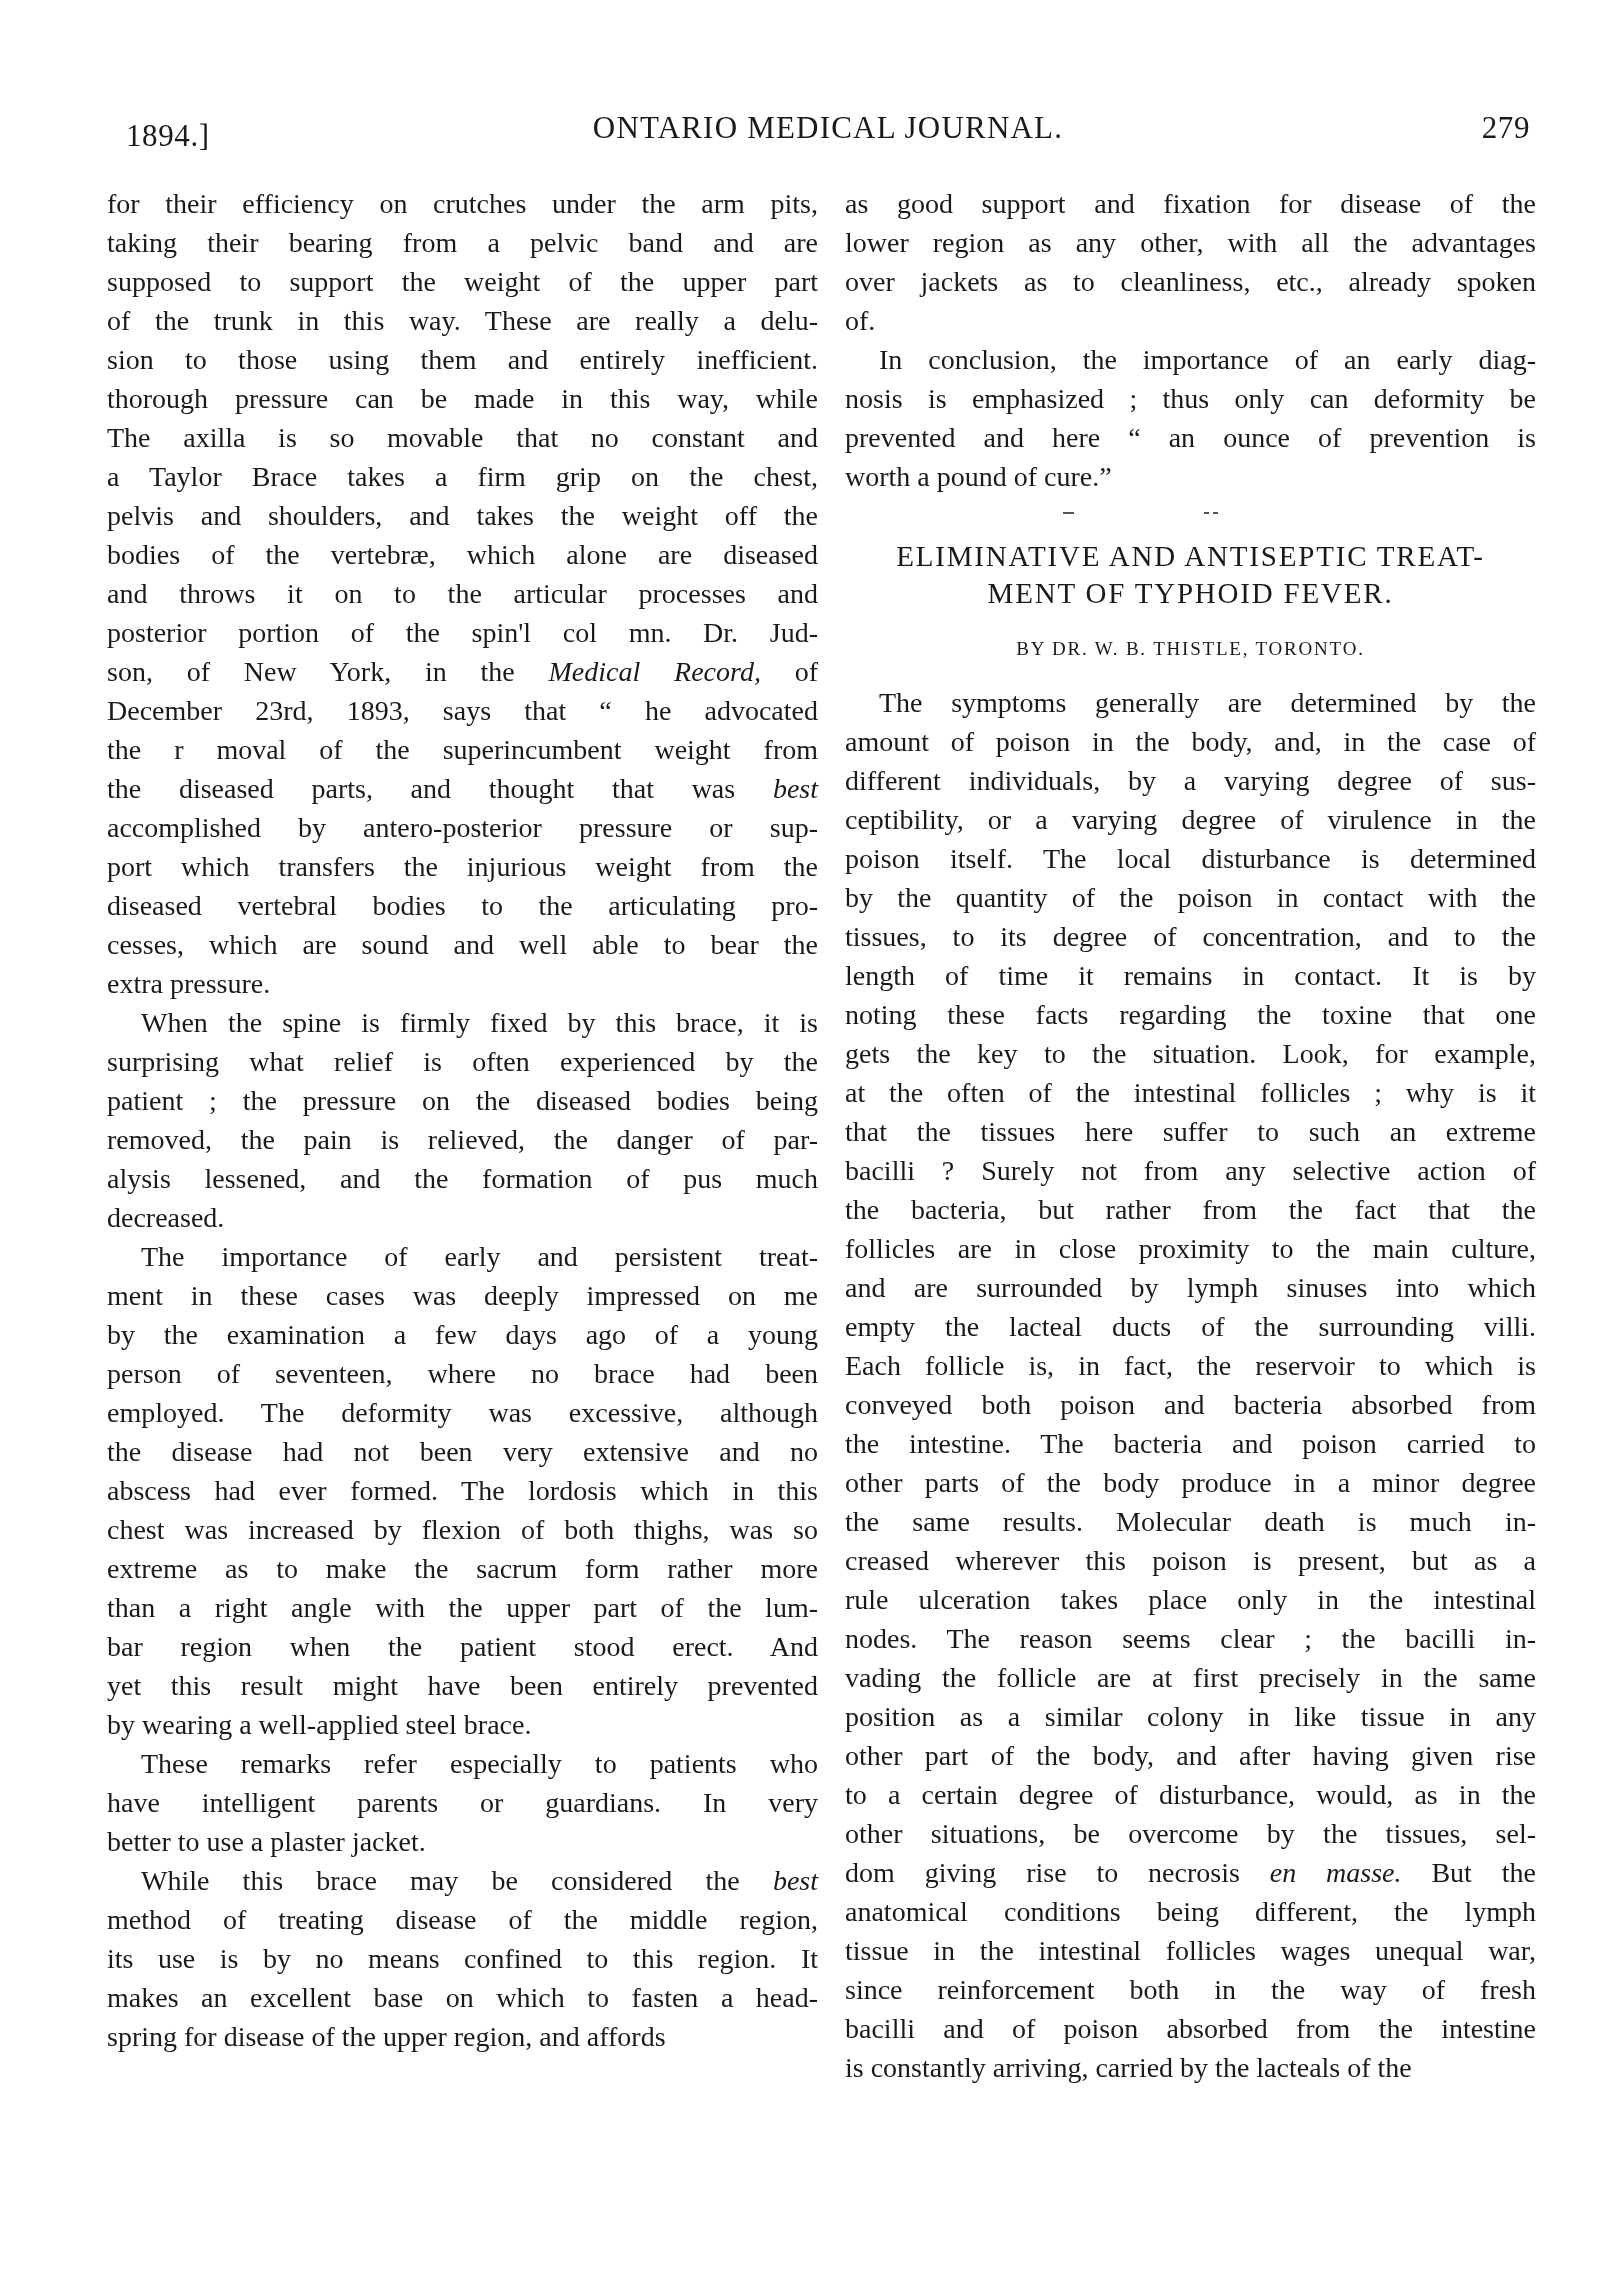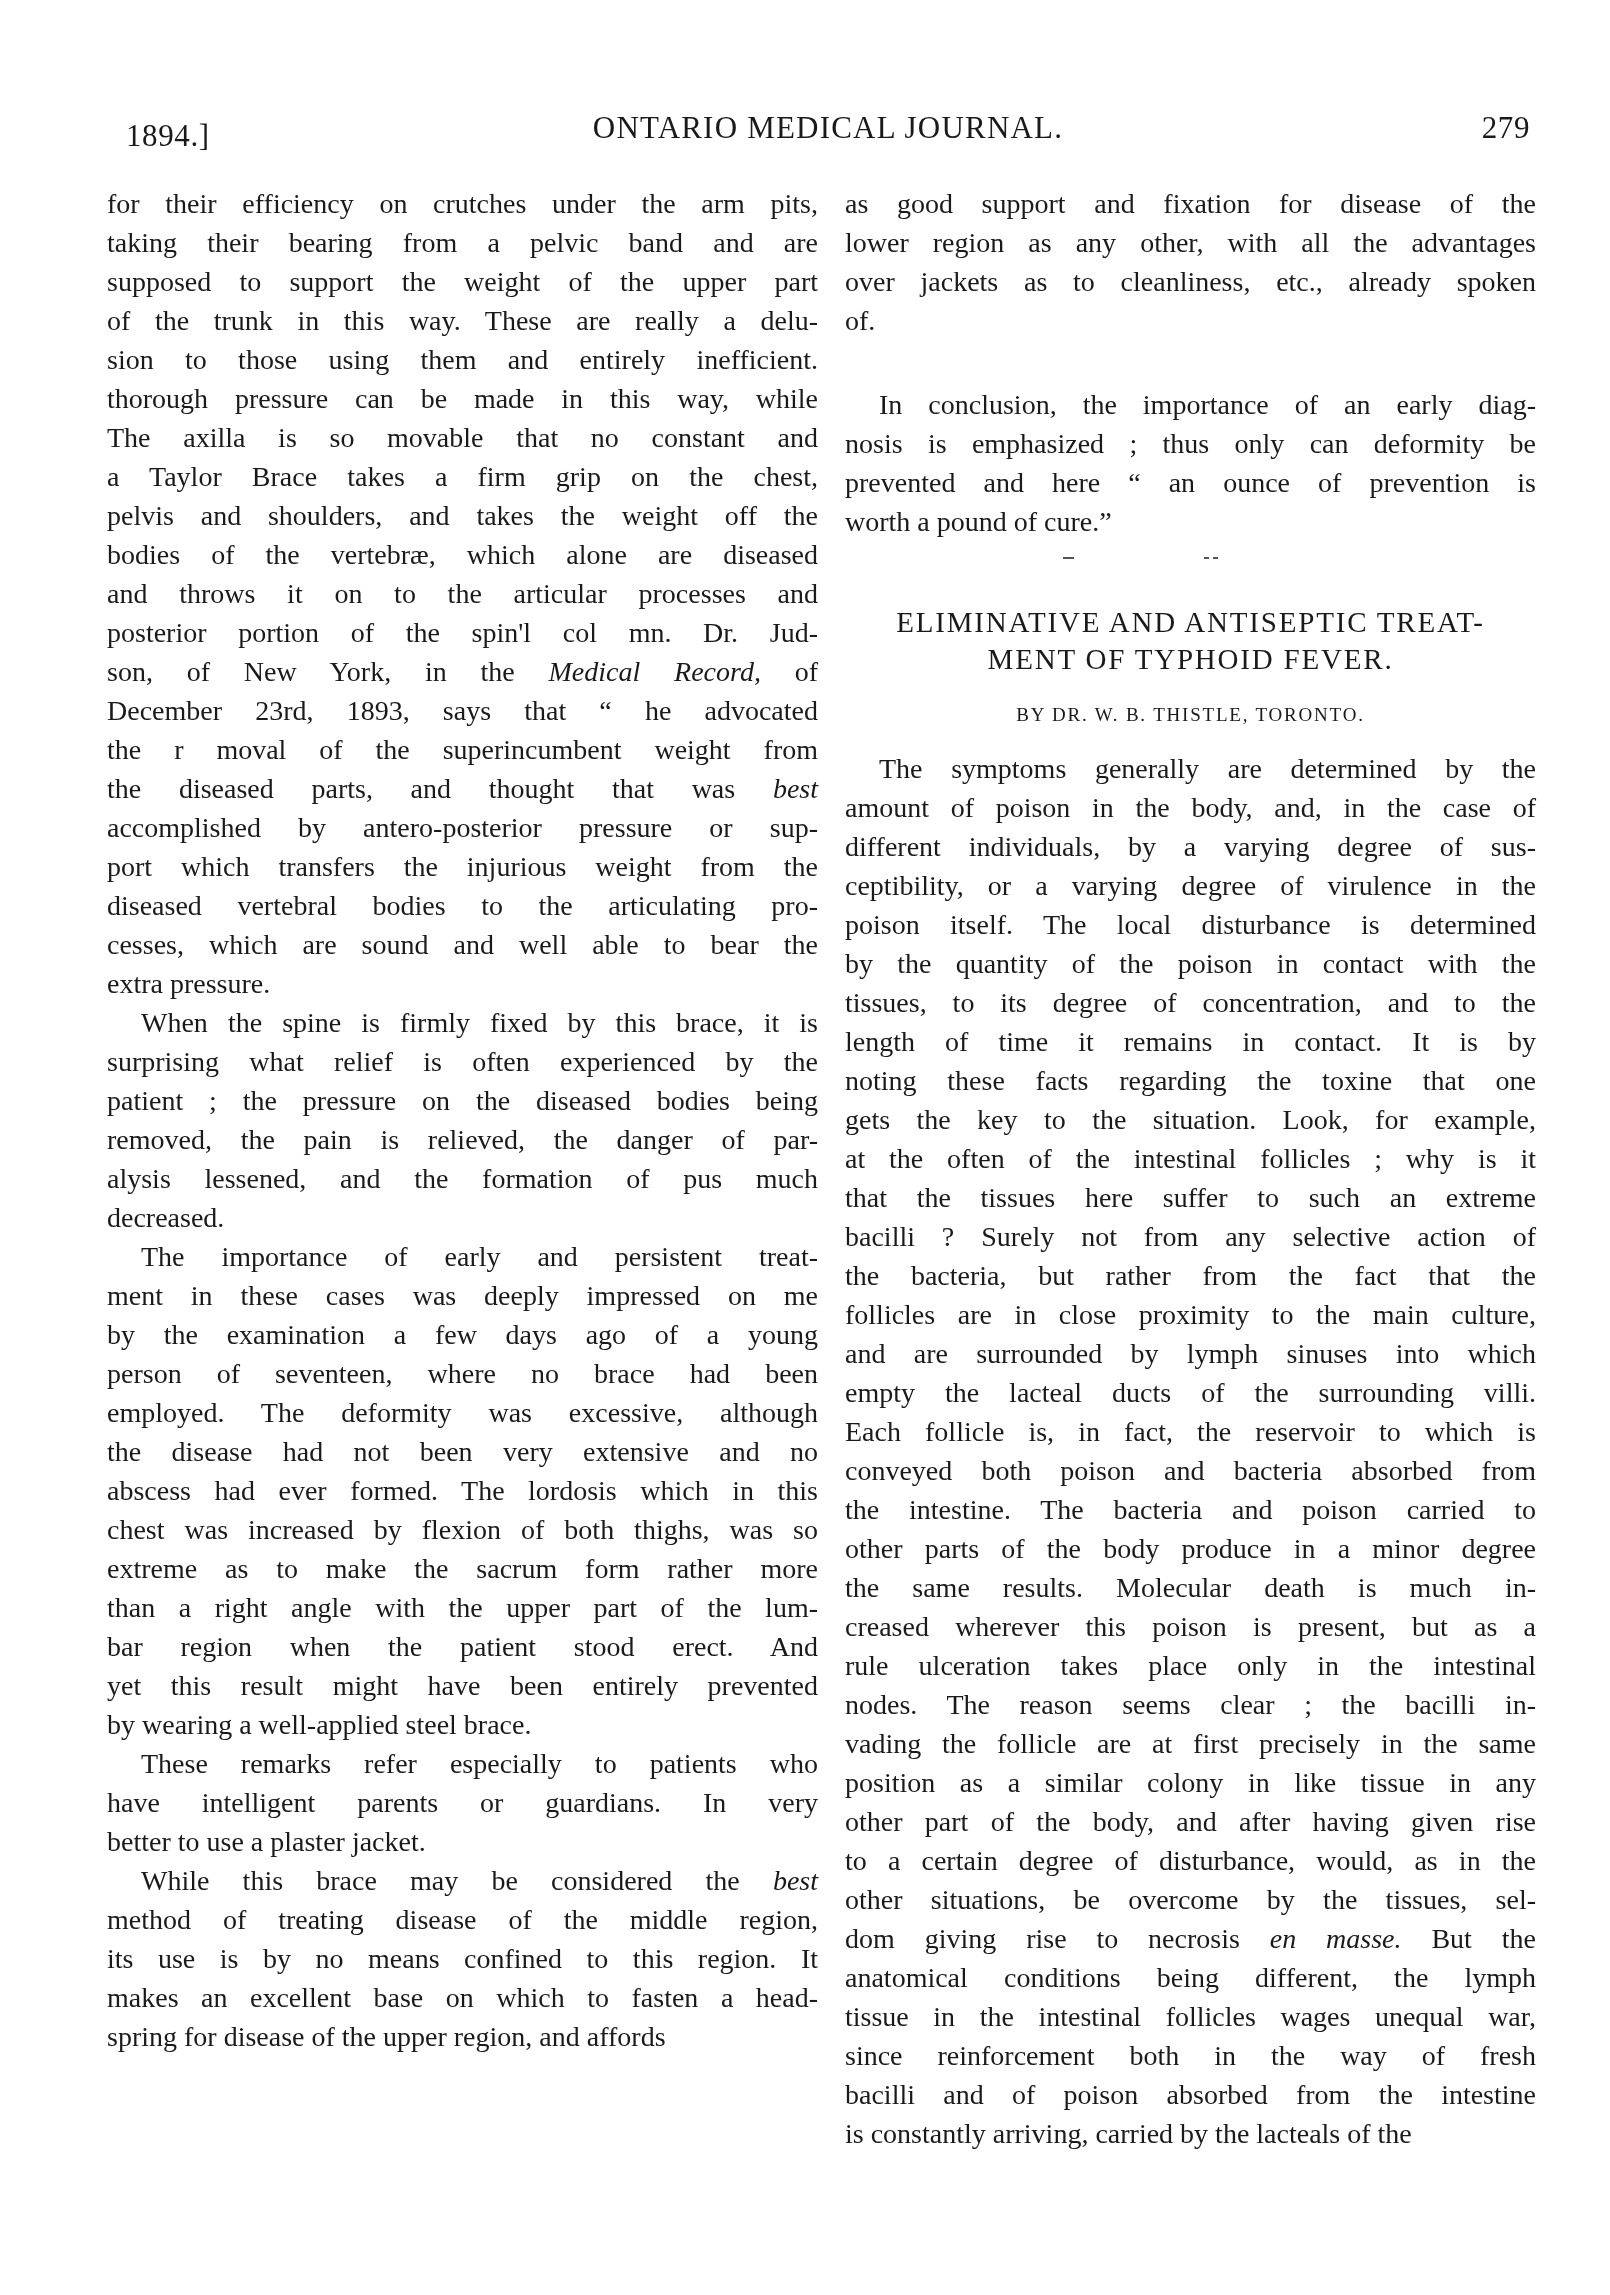--- a/index.html
+++ b/index.html
@@ -26,21 +26,21 @@
   .line { display: block; text-align: justify; text-align-last: justify; white-space: nowrap; }
   .line.last { text-align-last: left; }
   .separator {
     height: 39px; position: relative;
   }
   .separator span {
     position: absolute; top: 16px; height: 1.8px; background: #555;
   }
   .article-title {
     text-align: center; font-size: 29px; line-height: 37px; letter-spacing: 1.8px;
-    margin-top: 24px; text-transform: uppercase;
+    margin-top: 3px; text-transform: uppercase;
   }
   .byline {
     text-align: center; font-size: 19px; letter-spacing: 1.8px; margin-top: 17px; margin-bottom: 14.7px;
     text-transform: uppercase;
   }
   i { font-style: italic; font-family: Liberation Serif, serif; }
 </style>
 </head>
 <body>
 
@@ -113,21 +113,21 @@
 
 <div class="col col-right">
   <div id="right-cont">
       <p>
         <span class="line">as good support and fixation for disease of the</span>
         <span class="line">lower region as any other, with all the advantages</span>
         <span class="line">over jackets as to cleanliness, etc., already spoken</span>
         <span class="line last">of.</span>
       </p>
       <p>
-        <span class="line" style="text-indent: 34px; margin-top: 45px;">In conclusion, the importance of an early diag-</span>
+        <span class="line" style="text-indent: 34px;">In conclusion, the importance of an early diag-</span>
         <span class="line">nosis is emphasized ; thus only can deformity be</span>
         <span class="line">prevented and here “ an ounce of prevention is</span>
         <span class="line last">worth a pound of cure.”</span>
       </p>
     </div>
   <div class="separator">
     <span style="left:218px;width:11px"></span>
     <span style="left:359px;width:4.9px"></span>
     <span style="left:368px;width:4.9px"></span>
   </div>

